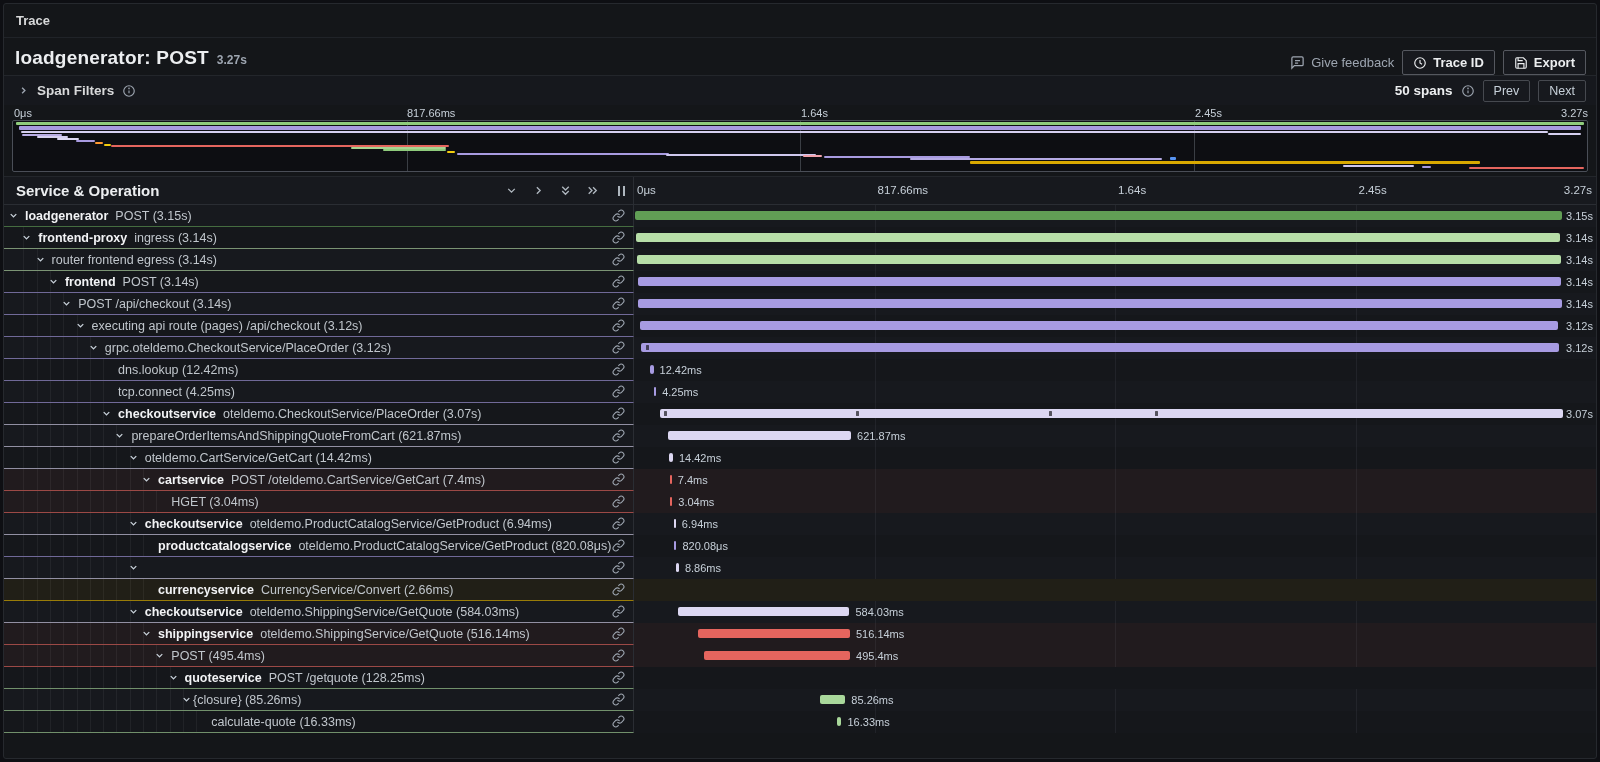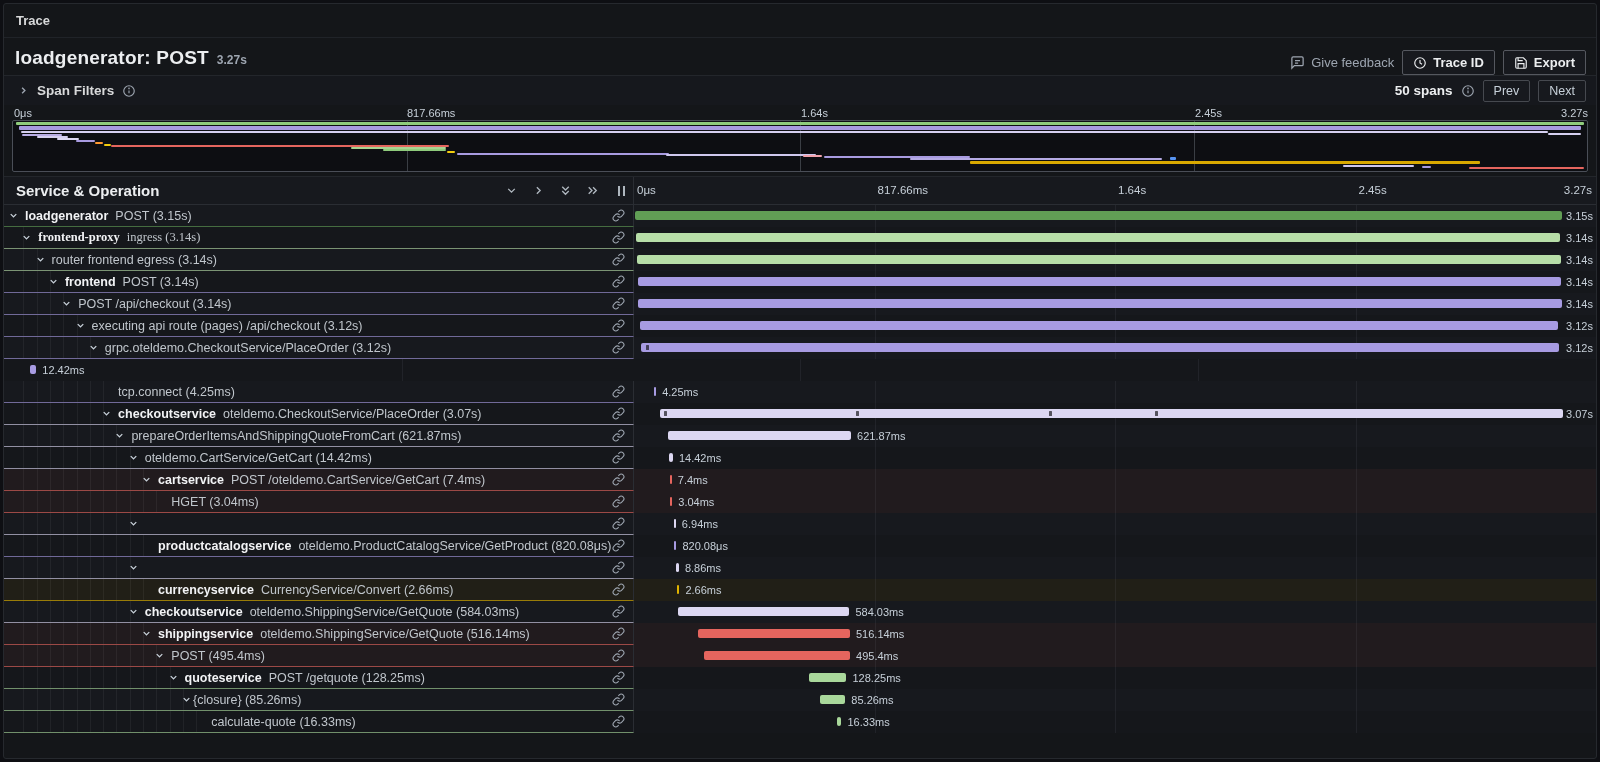--- a/index.html
+++ b/index.html
@@ -250,21 +250,21 @@
           </div>
           <div class="row-right">
             <span class="vgrid" style="left:25%"></span>
             <span class="vgrid" style="left:50%"></span>
             <span class="vgrid" style="left:75%"></span>
             <span class="bar" style="left:0.15%;width:96.33%;background:#619e55"></span>
             <span class="bar-label" style="right:3px">3.15s</span>
           </div>
         </div>
         <div class="row">
-          <div class="row-left" style="border-bottom: 1px solid rgba(183, 222, 168, 0.627); font-family: Liberation Serif, serif;">
+          <div class="row-left" style="border-bottom: 1px solid rgba(183, 222, 168, 0.627);">
             <span class="guide" style="left:19.3px"></span>
             <span class="row-caret" style="left:17.3px">
               <svg width="11" height="11" viewBox="0 0 24 24" fill="none" stroke="currentColor" stroke-width="3">
                 <polyline points="6 9 12 15 18 9"></polyline>
               </svg>
             </span>
             <span class="row-text" style="left:34.3px"><b>frontend-proxy</b><span>ingress (3.14s)</span></span>
             <span class="row-link"><svg width="13" height="13" viewBox="0 0 24 24" fill="none" stroke="currentColor" stroke-width="2">
                 <path d="M10 13a5 5 0 0 0 7.54.54l3-3a5 5 0 0 0-7.07-7.07l-1.72 1.71"></path>
                 <path d="M14 11a5 5 0 0 0-7.54-.54l-3 3a5 5 0 0 0 7.07 7.07l1.71-1.71"></path>
@@ -398,20 +398,34 @@
           <div class="row-right">
             <span class="vgrid" style="left:25%"></span>
             <span class="vgrid" style="left:50%"></span>
             <span class="vgrid" style="left:75%"></span>
             <span class="bar" style="left:0.73%;width:95.41%;background:#a79be2"></span>
             <span class="evt" style="left:1.20%"></span>
             <span class="bar-label" style="right:3px">3.12s</span>
           </div>
         </div>
         <div class="row">
+          <div class="row-left" style="border-bottom: 1px solid rgba(167, 155, 226, 0.627);">
+            <span class="guide" style="left:19.3px"></span>
+            <span class="guide" style="left:32.6px"></span>
+            <span class="guide" style="left:45.9px"></span>
+            <span class="guide" style="left:59.2px"></span>
+            <span class="guide" style="left:72.5px"></span>
+            <span class="guide" style="left:85.8px"></span>
+            <span class="guide" style="left:99.1px"></span>
+            <span class="row-text" style="left:114.1px"><span>dns.lookup (12.42ms)</span></span>
+            <span class="row-link"><svg width="13" height="13" viewBox="0 0 24 24" fill="none" stroke="currentColor" stroke-width="2">
+                <path d="M10 13a5 5 0 0 0 7.54.54l3-3a5 5 0 0 0-7.07-7.07l-1.72 1.71"></path>
+                <path d="M14 11a5 5 0 0 0-7.54-.54l-3 3a5 5 0 0 0 7.07 7.07l1.71-1.71"></path>
+              </svg></span>
+          </div>
           <div class="row-right">
             <span class="vgrid" style="left:25%"></span>
             <span class="vgrid" style="left:50%"></span>
             <span class="vgrid" style="left:75%"></span>
             <span class="bar" style="left:1.65%;width:0.38%;background:#a79be2"></span>
             <span class="bar-label" style="left:calc(1.65% + 0.38% + 6px)">12.42ms</span>
           </div>
         </div>
         <div class="row">
           <div class="row-left" style="border-bottom: 1px solid rgba(167, 155, 226, 0.627);">
@@ -594,20 +608,21 @@
             <span class="guide" style="left:72.5px"></span>
             <span class="guide" style="left:85.8px"></span>
             <span class="guide" style="left:99.1px"></span>
             <span class="guide" style="left:112.4px"></span>
             <span class="guide" style="left:125.7px"></span>
             <span class="row-caret" style="left:123.7px">
               <svg width="11" height="11" viewBox="0 0 24 24" fill="none" stroke="currentColor" stroke-width="3">
                 <polyline points="6 9 12 15 18 9"></polyline>
               </svg>
             </span>
+            <span class="row-text" style="left:140.7px"><b>checkoutservice</b><span>oteldemo.ProductCatalogService/GetProduct (6.94ms)</span></span>
             <span class="row-link"><svg width="13" height="13" viewBox="0 0 24 24" fill="none" stroke="currentColor" stroke-width="2">
                 <path d="M10 13a5 5 0 0 0 7.54.54l3-3a5 5 0 0 0-7.07-7.07l-1.72 1.71"></path>
                 <path d="M14 11a5 5 0 0 0-7.54-.54l-3 3a5 5 0 0 0 7.07 7.07l1.71-1.71"></path>
               </svg></span>
           </div>
           <div class="row-right">
             <span class="vgrid" style="left:25%"></span>
             <span class="vgrid" style="left:50%"></span>
             <span class="vgrid" style="left:75%"></span>
             <span class="bar" style="left:4.13%;width:0.22%;background:#dcd7f2"></span>
@@ -679,27 +694,20 @@
             <span class="guide" style="left:85.8px"></span>
             <span class="guide" style="left:99.1px"></span>
             <span class="guide" style="left:112.4px"></span>
             <span class="guide" style="left:125.7px"></span>
             <span class="guide" style="left:139.0px"></span>
             <span class="row-text" style="left:154.0px"><b>currencyservice</b><span>CurrencyService/Convert (2.66ms)</span></span>
             <span class="row-link"><svg width="13" height="13" viewBox="0 0 24 24" fill="none" stroke="currentColor" stroke-width="2">
                 <path d="M10 13a5 5 0 0 0 7.54.54l3-3a5 5 0 0 0-7.07-7.07l-1.72 1.71"></path>
                 <path d="M14 11a5 5 0 0 0-7.54-.54l-3 3a5 5 0 0 0 7.07 7.07l1.71-1.71"></path>
               </svg></span>
-          </div>
-          <div class="row-right">
-            <span class="vgrid" style="left:25%"></span>
-            <span class="vgrid" style="left:50%"></span>
-            <span class="vgrid" style="left:75%"></span>
-            <span class="bar" style="left:4.50%;width:0.22%;background:#e0b400"></span>
-            <span class="bar-label" style="left:calc(4.50% + 0.22% + 6px)">2.66ms</span>
           </div>
         </div>
         <div class="row">
           <div class="row-left" style="border-bottom: 1px solid rgba(220, 215, 242, 0.627);">
             <span class="guide" style="left:19.3px"></span>
             <span class="guide" style="left:32.6px"></span>
             <span class="guide" style="left:45.9px"></span>
             <span class="guide" style="left:59.2px"></span>
             <span class="guide" style="left:72.5px"></span>
             <span class="guide" style="left:85.8px"></span>
@@ -805,27 +813,20 @@
             <span class="row-caret" style="left:163.6px">
               <svg width="11" height="11" viewBox="0 0 24 24" fill="none" stroke="currentColor" stroke-width="3">
                 <polyline points="6 9 12 15 18 9"></polyline>
               </svg>
             </span>
             <span class="row-text" style="left:180.6px"><b>quoteservice</b><span>POST /getquote (128.25ms)</span></span>
             <span class="row-link"><svg width="13" height="13" viewBox="0 0 24 24" fill="none" stroke="currentColor" stroke-width="2">
                 <path d="M10 13a5 5 0 0 0 7.54.54l3-3a5 5 0 0 0-7.07-7.07l-1.72 1.71"></path>
                 <path d="M14 11a5 5 0 0 0-7.54-.54l-3 3a5 5 0 0 0 7.07 7.07l1.71-1.71"></path>
               </svg></span>
-          </div>
-          <div class="row-right">
-            <span class="vgrid" style="left:25%"></span>
-            <span class="vgrid" style="left:50%"></span>
-            <span class="vgrid" style="left:75%"></span>
-            <span class="bar" style="left:18.17%;width:3.92%;background:#a9d89b"></span>
-            <span class="bar-label" style="left:calc(18.17% + 3.92% + 6px)">128.25ms</span>
           </div>
         </div>
         <div class="row">
           <div class="row-left" style="border-bottom: 1px solid rgba(169, 216, 155, 0.627);">
             <span class="guide" style="left:19.3px"></span>
             <span class="guide" style="left:32.6px"></span>
             <span class="guide" style="left:45.9px"></span>
             <span class="guide" style="left:59.2px"></span>
             <span class="guide" style="left:72.5px"></span>
             <span class="guide" style="left:85.8px"></span>

